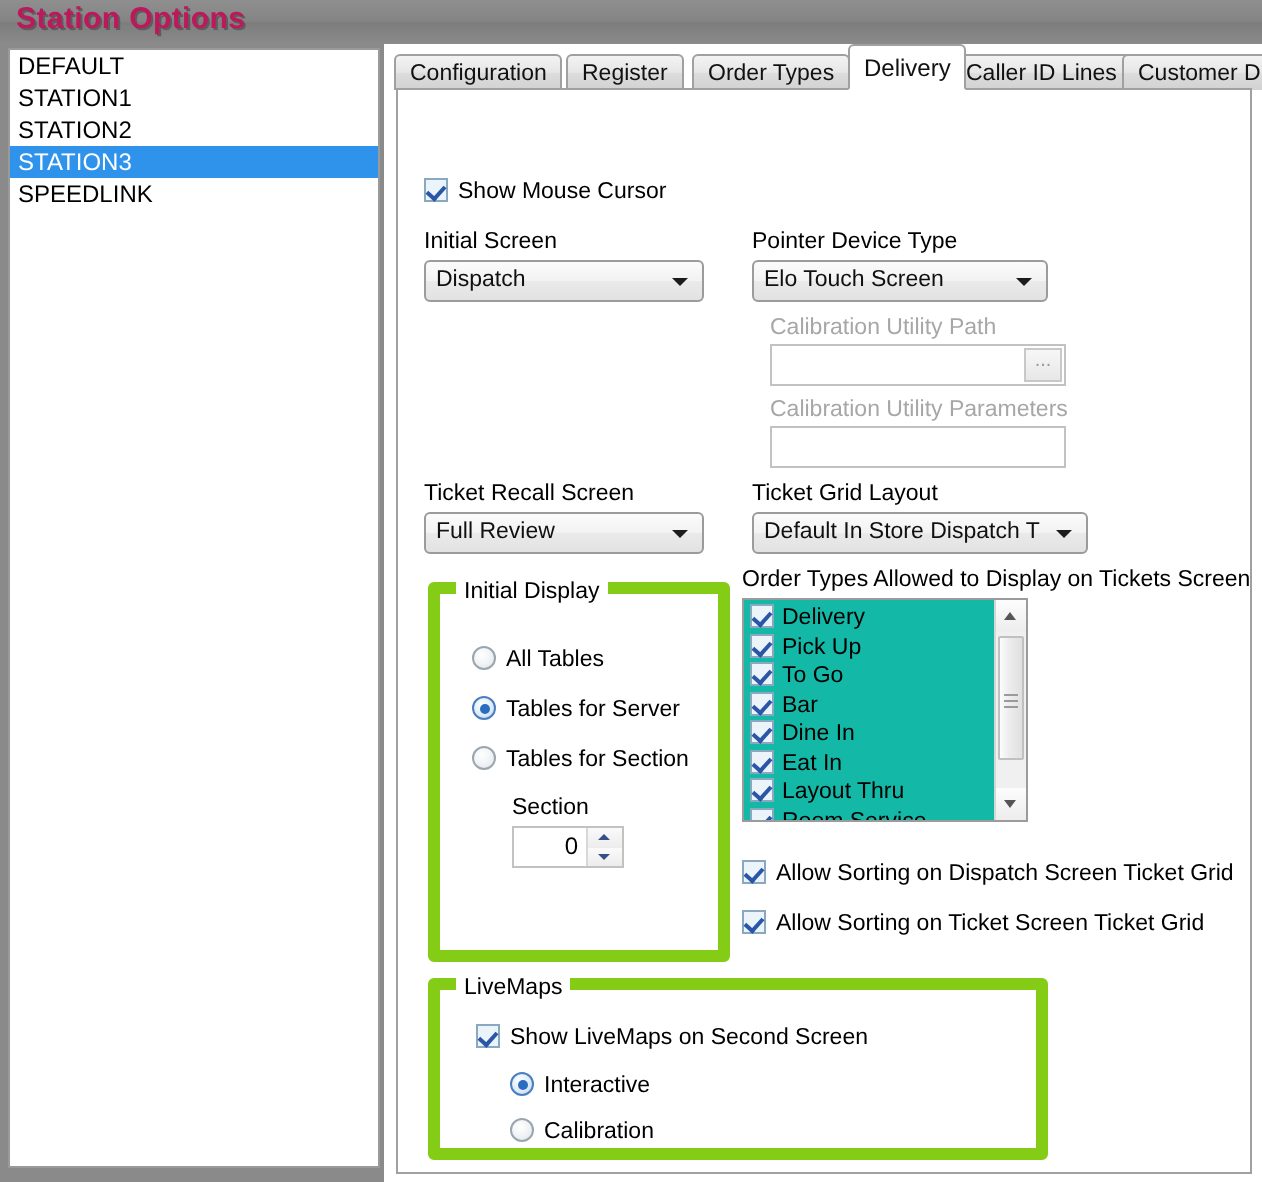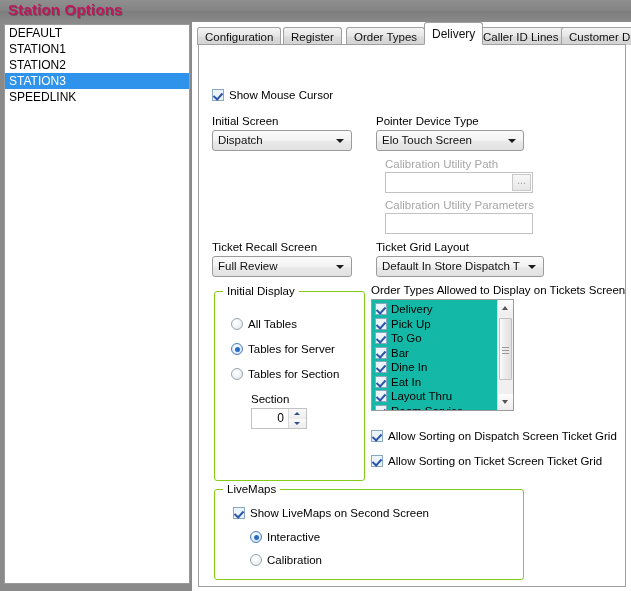--- a/index.html
+++ b/index.html
@@ -231,21 +231,21 @@
     position: absolute;
     left: 2.5px; top: 2.5px;
     width: 5px; height: 5px;
     border-radius: 50%;
     background: #2a6dc0;
   }
 
   
   .groupbox {
     position: absolute;
-    border: 1px solid #84cc16;
+    border: 6px solid #84cc16;
     border-radius: 3px;
     box-sizing: border-box;
   }
   .groupbox > .gb-title {
     position: absolute;
     top: -7px; left: 8px;
     background: #ffffff;
     padding: 0 4px;
     font-size: 11.5px;
     color: #000;

